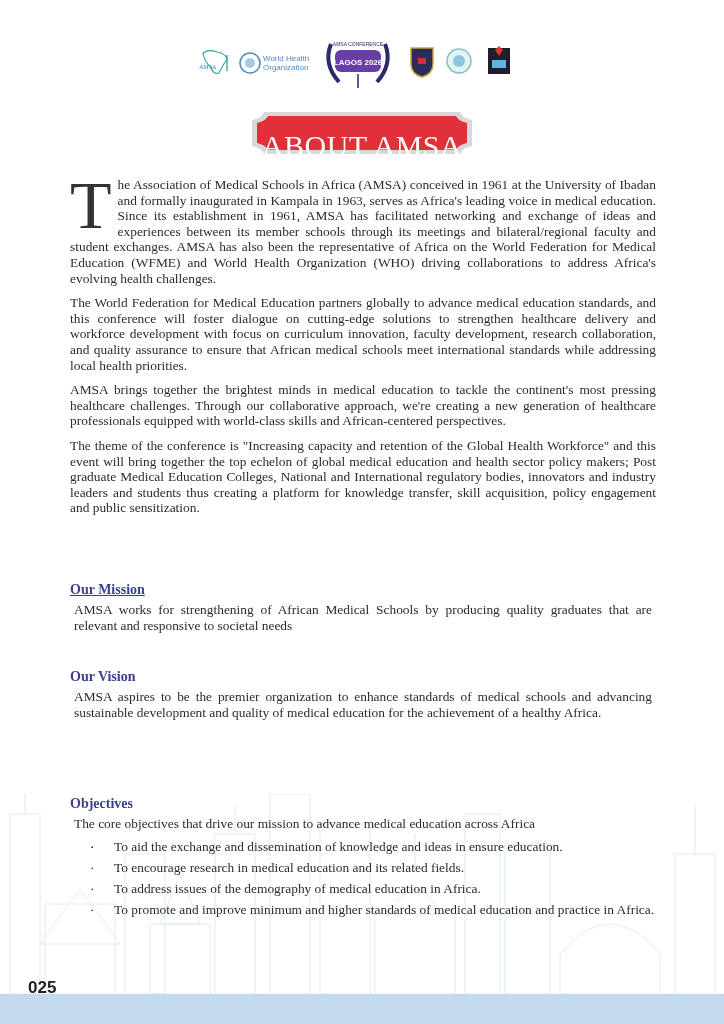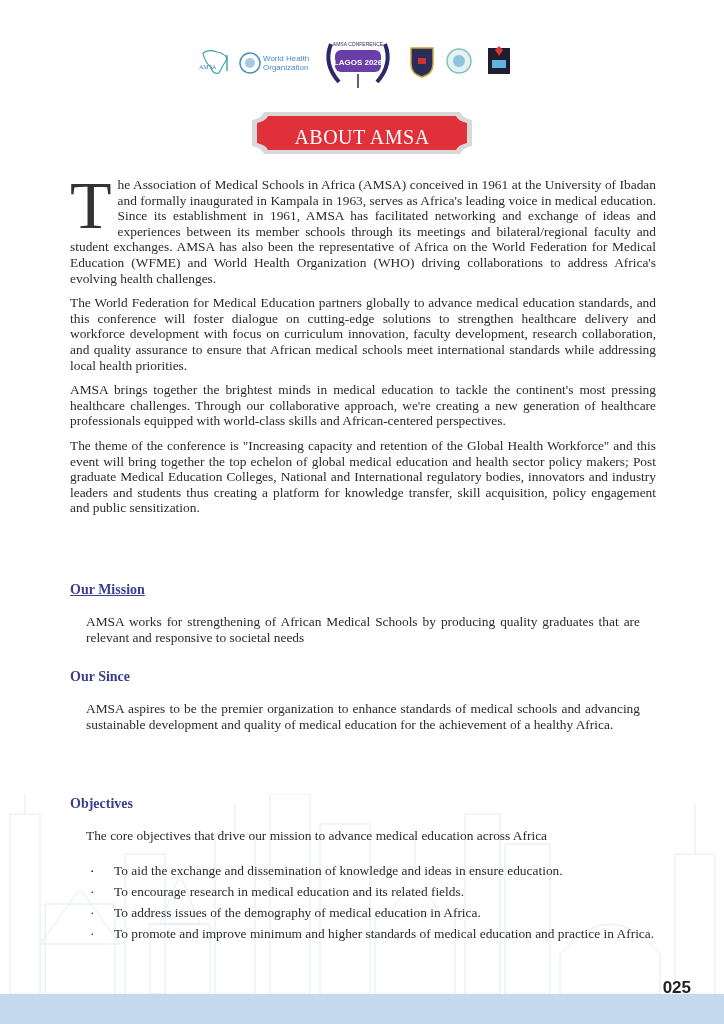--- a/index.html
+++ b/index.html
@@ -8,40 +8,40 @@
   .logos { position:absolute; top:34px; left:195px; width:330px; height:60px;text-align:center; }
   .logo { position:absolute; }
   .amsa-logo { left:2px; top:13px; width:38px; height:30px; }
   .who-logo { left:44px; top:16px; width:80px; height:26px; }
   .conf-logo { left:124px; top:0px; width:78px; height:56px; }
   .crest1 { left:214px; top:12px; width:26px; height:32px; }
   .crest2 { left:250px; top:12px; width:28px; height:32px; }
   .crest3 { left:290px; top:12px; width:28px; height:32px; }
 
   .banner { position:absolute; left:250px; top:108px; width:224px; height:50px; }
-  .banner-text { position:absolute; left:0; top:4px; width:224px; height:50px; line-height:50px; text-align:center;
-    color:#fff; font-family:"Liberation Serif", serif; font-size:20px; letter-spacing:0.5px; }
+  .banner-text { position:absolute; left:0; top:13px; width:224px; height:50px; line-height:50px; text-align:center;
+    color:#fff; font-family:"Liberation Serif", serif; font-size:30px; letter-spacing:0.5px; }
 
   .content { position:absolute; left:70px; top:177px; width:586px; font-size:13.4px; line-height:15.6px; text-align:justify; }
   .content p { margin:0 0 9px 0; }
   .dropcap { float:left; font-size:68px; line-height:52px; margin:2px 6px 0 0; color:#333; font-family:"Liberation Serif", serif; height:50px; }
   .heading { font-family:"Liberation Serif", serif; font-weight:bold; color:#3b3f8f; font-size:14px; margin:0 0 4px 0; }
   .heading.underline { text-decoration:underline; }
   .sec-mission { position:absolute; left:70px; top:582px; width:586px; }
   .sec-vision { position:absolute; left:70px; top:669px; width:586px; }
   .sec-objectives { position:absolute; left:70px; top:796px; width:586px; }
-  .sec-text { font-size:13.4px; line-height:16px; text-align:justify; margin:16px; }
+  .sec-text { font-size:13.4px; line-height:16px; text-align:justify; margin:4px; }
   .obj-list { list-style:none; margin:4px 0 0 0; padding:0; }
   .obj-list li { position:relative; padding-left:44px; font-size:13.4px; line-height:21px; text-align:justify; }
   .obj-list li .bullet { position:absolute; left:20px; top:0; }
   .obj-list li.wrap { line-height:21px; }
 
   .skyline { position:absolute; left:0; bottom:30px; width:724px; height:200px; opacity:0.55; }
-  .page-num { position:absolute; left:0; width:691px; top:978px; text-align:right; font-family:"Liberation Sans", sans-serif;
-    font-weight:bold; font-size:17px; color:#222; }
+  .page-num { position:absolute; left:0; width:691px; top:978px; text-align:left; font-family:"Liberation Sans", sans-serif;
+    font-weight:bold; font-size:17px; color:#222;padding-left:28px; }
   .footer-bar { position:absolute; left:0; bottom:0; width:724px; height:30px; background:#c4d9ee; }
   .footer-bar-top { position:absolute; left:0; bottom:24px; width:724px; height:6px; background:#9cc0e0; }
 </style>
 </head>
 <body>
 
 <svg class="skyline" viewBox="0 0 724 200" preserveAspectRatio="none">
   <g fill="none" stroke="#c9dced" stroke-width="1">
     <rect x="10" y="20" width="30" height="180"></rect>
     <line x1="25" y1="0" x2="25" y2="20"></line>
@@ -114,21 +114,21 @@
   <p>AMSA brings together the brightest minds in medical education to tackle the continent's most pressing healthcare challenges. Through our collaborative approach, we're creating a new generation of healthcare professionals equipped with world-class skills and African-centered perspectives.</p>
   <p>The theme of the conference is "Increasing capacity and retention of the Global Health Workforce" and this event will bring together the top echelon of global medical education and health sector policy makers; Post graduate Medical Education Colleges, National and International regulatory bodies, innovators and industry leaders and students thus creating a platform for knowledge transfer, skill acquisition, policy engagement and public sensitization.</p>
 </div>
 
 <div class="sec-mission">
   <div class="heading underline">Our Mission</div>
   <p class="sec-text">AMSA works for strengthening of African Medical Schools by producing quality graduates that are relevant and responsive to societal needs</p>
 </div>
 
 <div class="sec-vision">
-  <div class="heading">Our Since</div>
+  <div class="heading">Our Vision</div>
   <p class="sec-text">AMSA aspires to be the premier organization to enhance standards of medical schools and advancing sustainable development and quality of medical education for the achievement of a healthy Africa.</p>
 </div>
 
 <div class="sec-objectives">
   <div class="heading">Objectives</div>
   <p class="sec-text">The core objectives that drive our mission to advance medical education across Africa</p>
   <ul class="obj-list">
     <li><span class="bullet">·</span></li>
     <li><span class="bullet">·</span><span>To aid the exchange and dissemination of knowledge and ideas in ensure education.</span></li>
     <li><span class="bullet">·</span><span>To encourage research in medical education and its related fields.</span></li>

